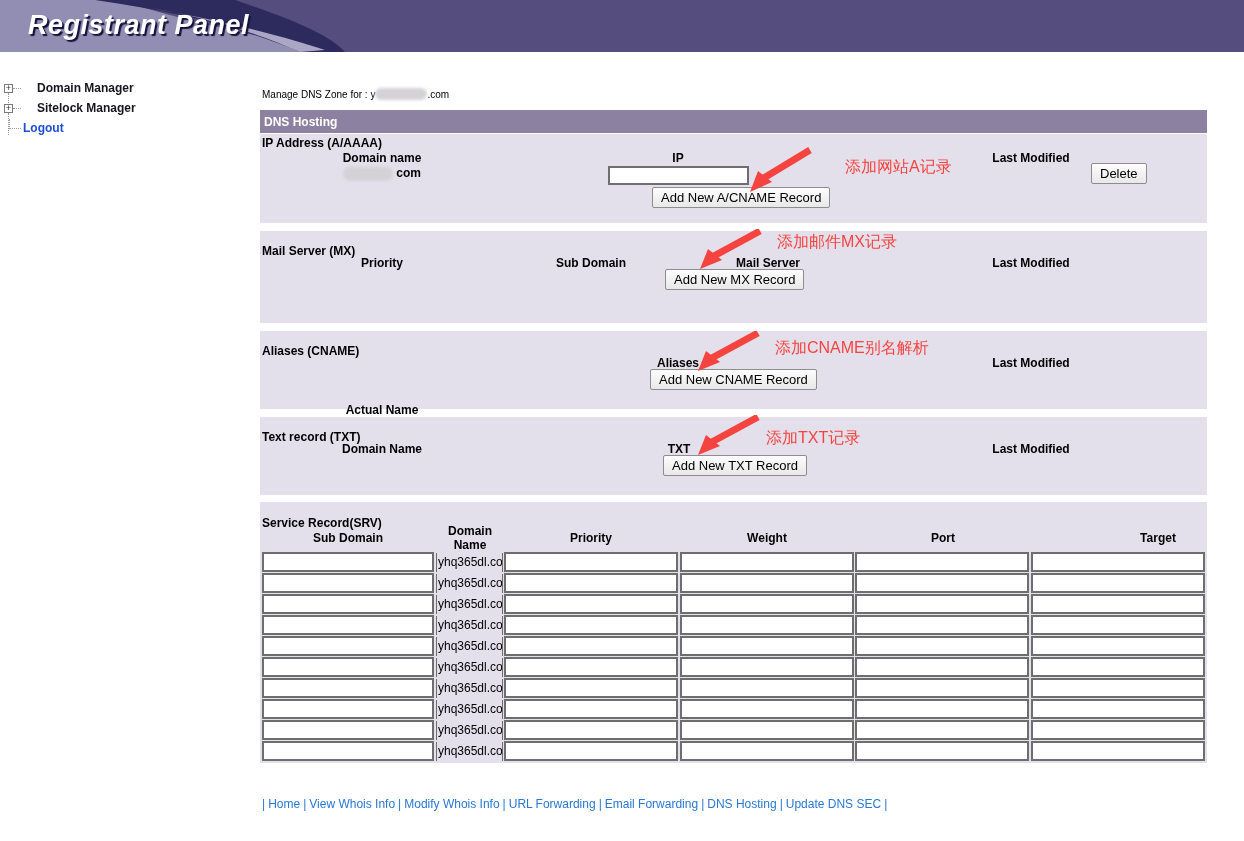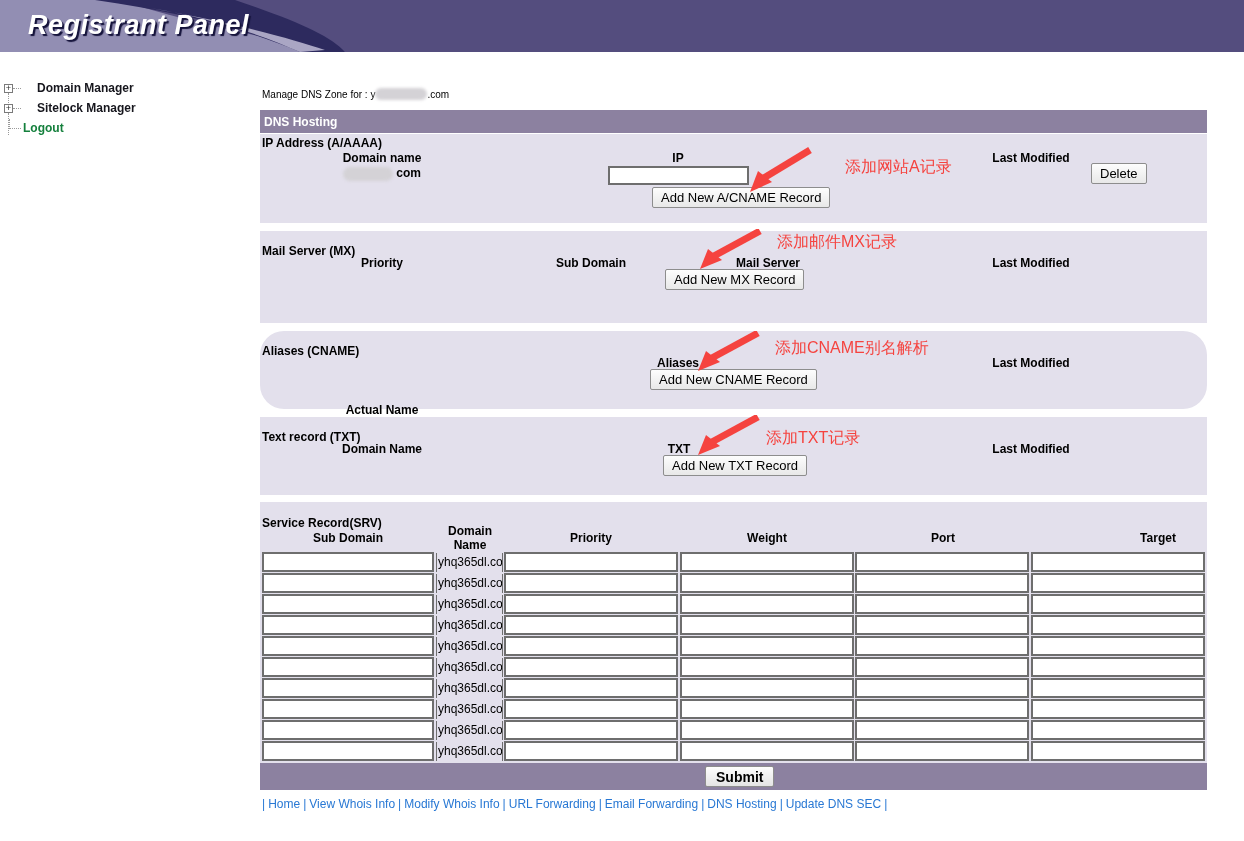--- a/index.html
+++ b/index.html
@@ -13,21 +13,21 @@
 
   
   .sidebar { position:absolute; left:2px; top:78px; width:250px; }
   .tree-item { position:relative; height:20px; font-size:12px; font-weight:bold; color:#16161d; display:flex; align-items:center; }
   .plusbox { width:9px; height:9px; border:1px solid #7a7a7a; background:#fff; font-size:9px; line-height:7px; text-align:center; color:#333; margin-left:2px; font-weight:normal; }
   .dotline { width:8px; border-top:1px dotted #9a9a9a; }
   .dotvert { position:absolute; left:6px; top:15px; height:22px; border-left:1px dotted #9a9a9a; }
   .tree-label { margin-left:16px; }
   .logout-row { margin-left:7px; }
   .logout-elbow { width:12px; height:10px; border-left:1px dotted #9a9a9a; border-bottom:1px dotted #9a9a9a; margin-top:-9px; }
-  .logout-link { color:#15803d; margin-left:2px; cursor:pointer; }
+  .logout-link { color:#1d4ed8; margin-left:2px; cursor:pointer; }
 
   
   .content { position:absolute; left:260px; top:78px; width:947px; }
   .pbar { background:#8c81a0; color:#fff; font-size:12px; font-weight:bold; padding:5px 4px 5px 4px; height:24px; }
   .zone-line { background:#fff; color:#000; font-size:10px; padding:2px 0 2px 2px; height:32px; display:flex; align-items:center; }
   .dnsbar { background:#8c81a0; color:#fff; font-size:12px; font-weight:bold; height:23px; padding:5px 4px; }
   .blurblob { display:inline-block; background:#d4d2d6; border-radius:7px; filter:blur(1.5px); vertical-align:middle; }
 
   section.rec { position:relative; background:#e3e0ec; }
   .sec-title { position:absolute; left:2px; font-size:12px; font-weight:bold; color:#000; }
@@ -119,21 +119,21 @@
     <div class="colhead" style="left:438px; top:25px;">Mail Server</div>
     <button class="btn" style="left:405px; top:38px;">Add New MX Record</button>
     <svg class="arrow" style="left:438px; top:-2px;" width="68" height="42" viewBox="0 0 68 42">
       <polygon points="2,40 24,31 10,20" fill="#f5433f"></polygon>
       <line x1="14" y1="28" x2="62" y2="2" stroke="#f5433f" stroke-width="7"></line>
     </svg>
     <div class="annot" style="left:517px; top:1px;">添加邮件MX记录</div>
     <div class="colhead" style="left:701px; top:25px;">Last Modified</div>
   </section>
 
-  <section class="rec" style="height:78px; margin-top:8px;border-radius:24px;">
+  <section class="rec" style="height:78px; margin-top:8px;">
     <div class="sec-title" style="top:13px;">Aliases (CNAME)</div>
     <div class="colhead" style="left:52px; top:25px;margin-top:47px;">Actual Name</div>
     <div class="colhead" style="left:348px; top:25px;">Aliases</div>
     <button class="btn" style="left:390px; top:38px;">Add New CNAME Record</button>
     <svg class="arrow" style="left:436px; top:0px;" width="68" height="42" viewBox="0 0 68 42">
       <polygon points="2,40 24,31 10,20" fill="#f5433f"></polygon>
       <line x1="14" y1="28" x2="62" y2="2" stroke="#f5433f" stroke-width="7"></line>
     </svg>
     <div class="annot" style="left:515px; top:7px;">添加CNAME别名解析</div>
     <div class="colhead" style="left:701px; top:25px;">Last Modified</div>
@@ -237,19 +237,16 @@
           <input style="left: 2px; width: 172px;">
           <input style="left: 244px; width: 174px;">
           <input style="left: 420px; width: 174px;">
           <input style="left: 595px; width: 174px;">
           <input style="left: 771px; width: 174px;">
           <div class="srv-domain">yhq365dl.com</div>
         </div>
       </div>
   </section>
 
-  <div class="submit-bar">
-    <button class="submit-btn">Submit</button>
-  </div>
 
 </div>
 
 <div class="footer" id="footer-links">|<a>Home</a>|<a>View Whois Info</a>|<a>Modify Whois Info</a>|<a>URL Forwarding</a>|<a>Email Forwarding</a>|<a>DNS Hosting</a>|<a>Update DNS SEC</a>|</div>
 
 </body></html>

